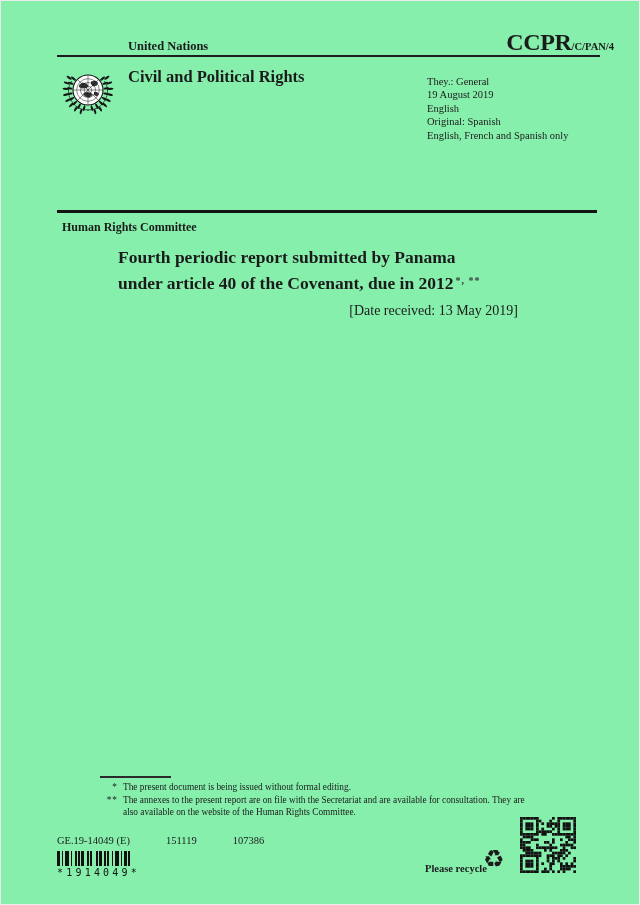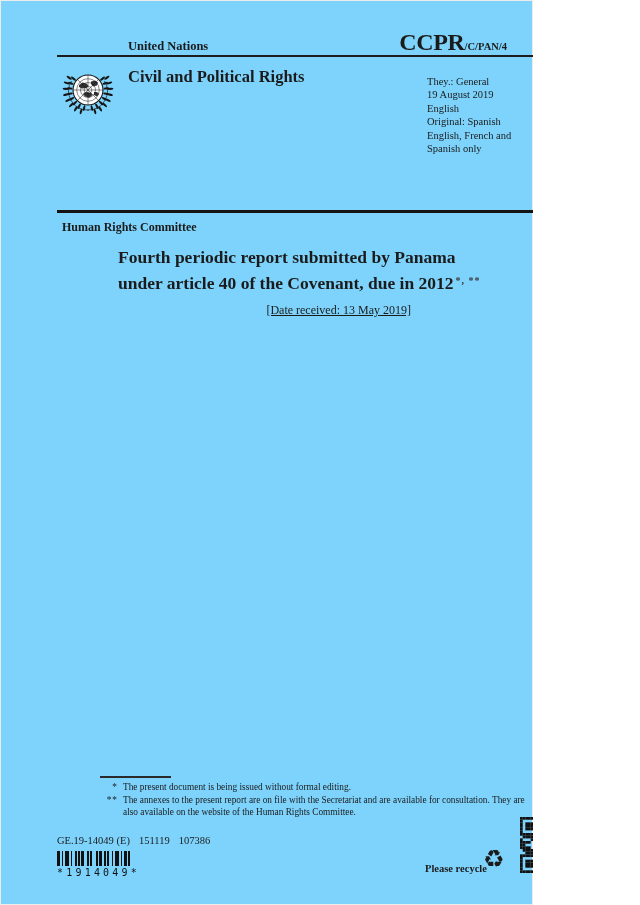--- a/index.html
+++ b/index.html
@@ -1,20 +1,20 @@
 <!DOCTYPE html>
 <html><head>
 <meta charset="utf-8">
 <style>
   html, body { margin: 0; padding: 0; background: #fff; }
   .page {
     position: relative;
-    width: 533px;
+    width: 640px;
     height: 905px;
-    background: #7dd3fc;
+    background: #86efac;
     font-family: "Liberation Serif", serif;
     color: #1b1b1b;
     overflow: hidden;
     box-shadow: inset 0 0 0 1px #ececec;
   }
   
   .org-name {
     position: absolute; left: 128px; top: 39px;
     font-size: 12.5px; font-weight: bold;
   }
@@ -51,41 +51,40 @@
     position: absolute; left: 118px; top: 246px;
     font-size: 17.5px; font-weight: bold; line-height: 23px;
     width: 430px;
   }
   .fn-markers {
     font-size: 10px; font-weight: bold; color: #3a3a3a;
     letter-spacing: 1px; vertical-align: 5px; margin-left: 2px;
   }
   .date-received {
     position: absolute; right: 122px; top: 303px;
-    font-size: 12px;
-    text-decoration: underline;
+    font-size: 14px;
   }
   
   .fn-rule {
     position: absolute; left: 100px; top: 776px;
     width: 71px; height: 1.5px; background: #2a2a2a;
   }
   .footnotes {
     position: absolute; left: 95px; top: 781px;
     width: 440px; font-size: 9.3px; line-height: 12.6px;
   }
   .fn { display: flex; }
   .fn-marker { flex: none; width: 23px; text-align: right; padding-right: 5px; letter-spacing: 1px; }
   .fn-text { flex: 1; max-width: 410px; }
   
   .ge-line {
     position: absolute; left: 57px; top: 835px;
     font-size: 10.5px; white-space: nowrap;
   }
-  .ge-gap { margin-left: 9px; }
+  .ge-gap { margin-left: 36px; }
   .barcode { position: absolute; left: 57px; top: 851px; width: 78px; }
   .bars { display: flex; height: 15px; align-items: stretch; }
   .bars div { height: 15px; }
   .barcode-text {
     font-family: "DejaVu Sans Mono", monospace;
     font-size: 10px; letter-spacing: 3.2px; margin-top: 1px;
     white-space: nowrap; color: #111;
   }
   .recycle-label {
     position: absolute; left: 425px; top: 863px;

